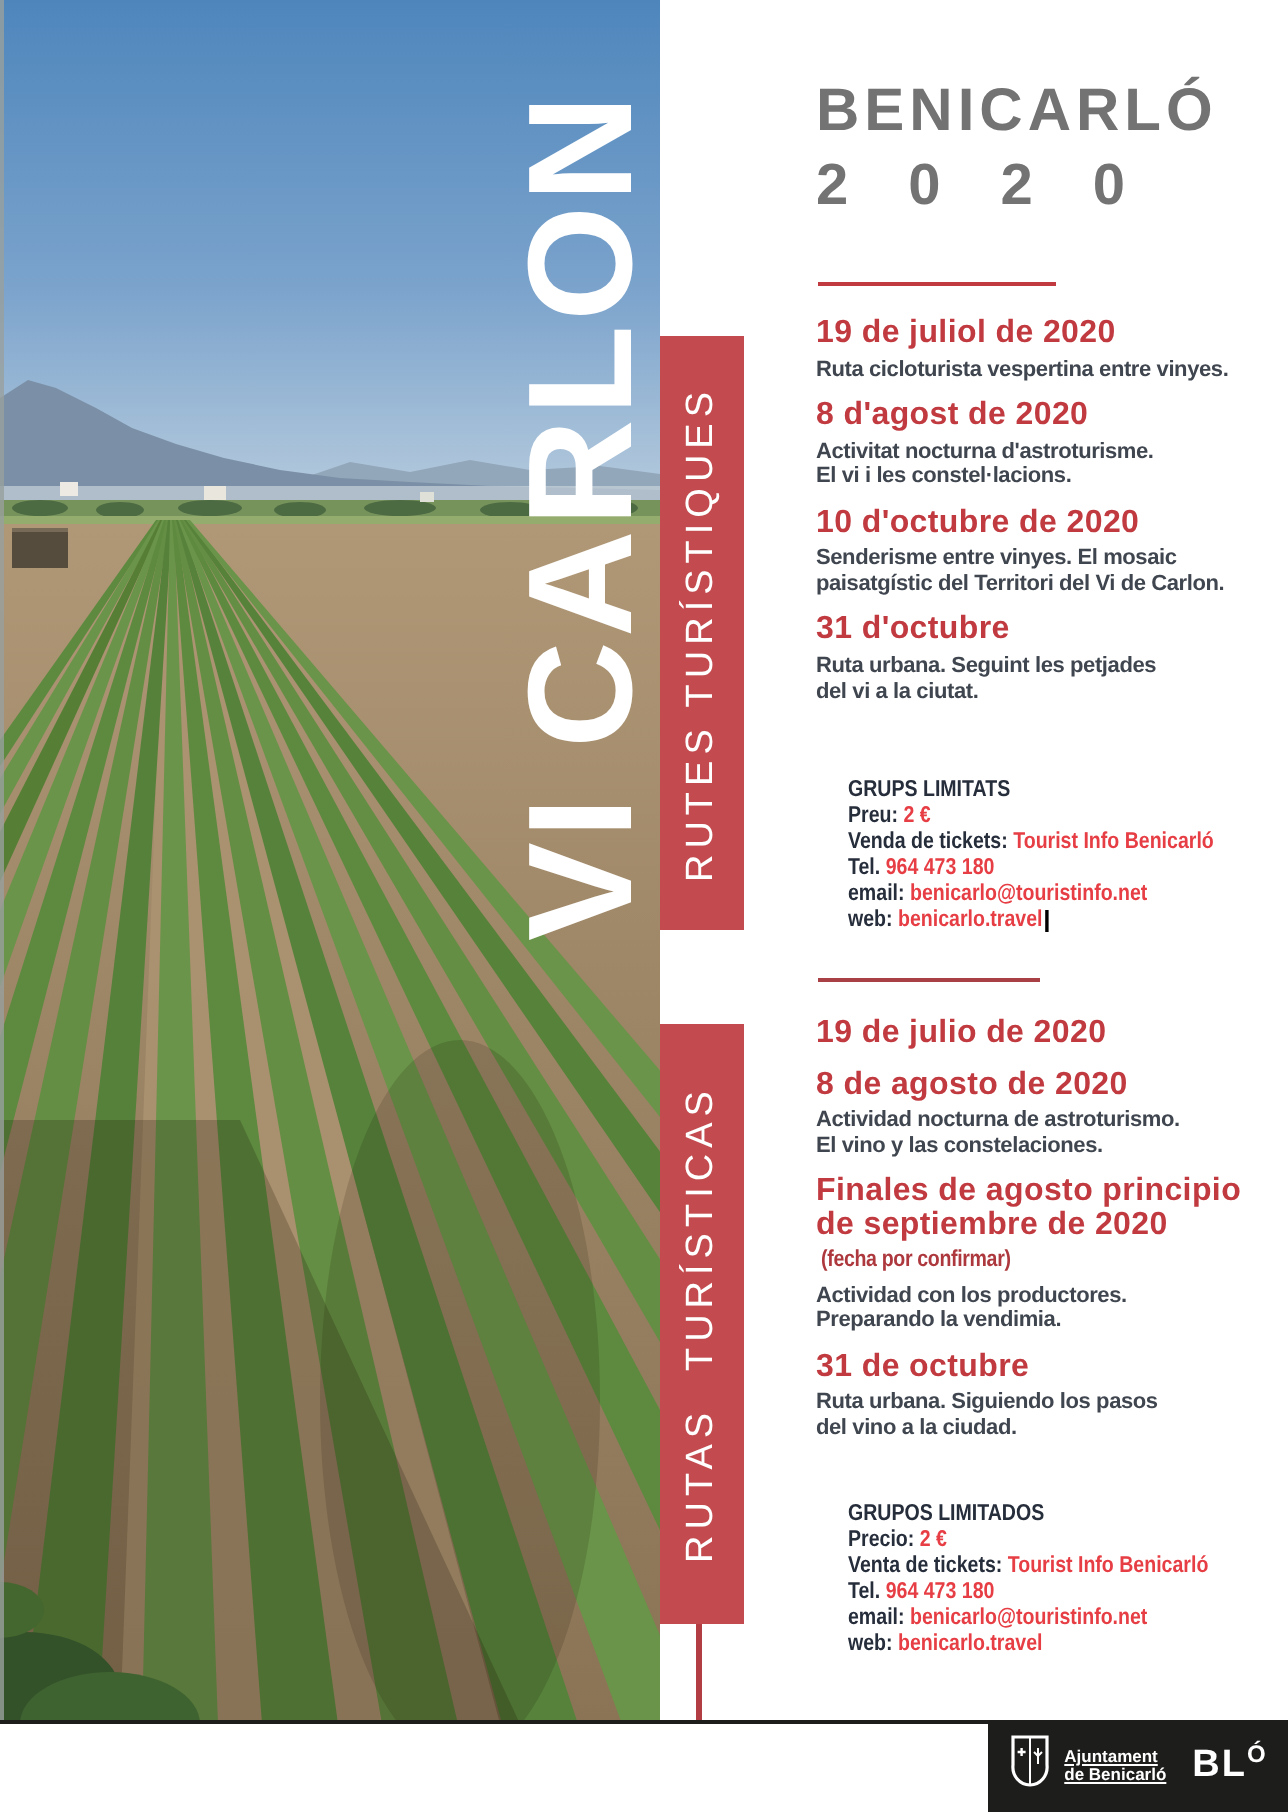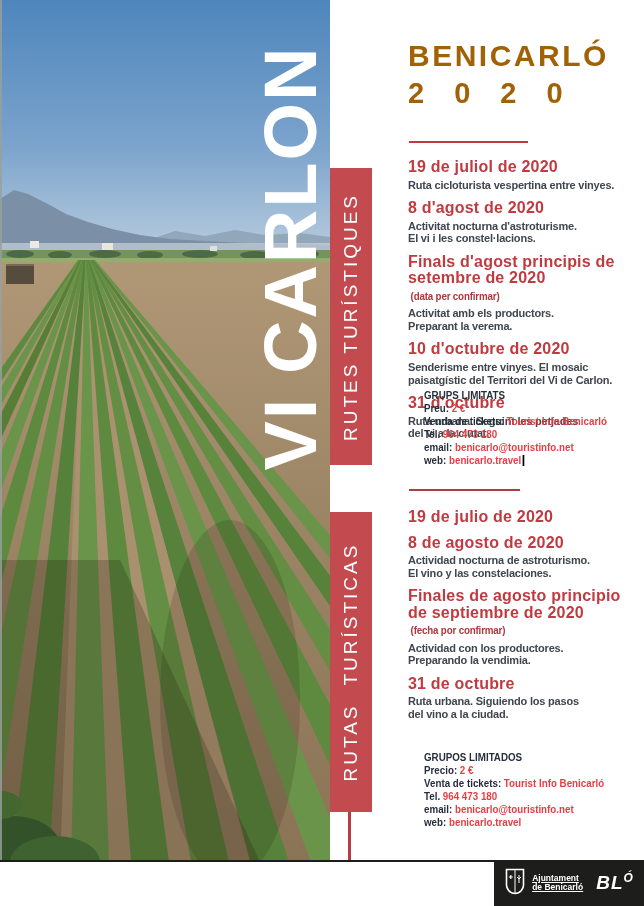--- a/index.html
+++ b/index.html
@@ -22,21 +22,21 @@
   #ribbon-es{top:512px;height:300px;}
   .ribbon .vtext{
     position:absolute;left:50%;top:50%;transform:translate(-50%,-50%) rotate(-90deg);
     white-space:nowrap;color:#ffffff;font-size:19px;letter-spacing:3px;font-weight:400;
   }
   #ribbon-es .vtext{word-spacing:10px;}
   #ribbon-tail{position:absolute;left:348px;top:812px;width:3px;height:49px;background:#b23e44;}
 
   
   #right-col{position:absolute;left:408px;top:0;width:234px;height:906px;}
-  #title-block{position:absolute;left:0;top:40px;color:#a16207;}
+  #title-block{position:absolute;left:0;top:40px;color:#737373;}
   #title-line1{font-size:30px;font-weight:bold;letter-spacing:2.5px;line-height:32px;margin:0;}
   #title-line2{font-size:29px;font-weight:bold;letter-spacing:30px;line-height:42px;margin:0;white-space:nowrap;}
   .divider{position:absolute;background:#c13a40;height:2px;}
   #divider-1{left:1px;top:141px;width:119px;}
   #divider-2{left:1px;top:489px;width:111px;height:1.5px;background:#a94046;}
 
   .events{position:absolute;left:0;width:234px;}
   #events-ca{top:159px;}
   #events-es{top:509px;}
   .event{margin:0 0 9px 0;}
@@ -51,21 +51,21 @@
   .contact-line{font-size:11.5px;line-height:13px;font-weight:bold;color:#262d3b;
     transform:scaleX(.85);transform-origin:left top;white-space:nowrap;}
   .contact-line .val{color:#e63e44;}
   .text-cursor{display:inline-block;width:2px;height:11px;background:#000;margin-left:2px;vertical-align:text-bottom;}
 
   
   #footer-rule{position:absolute;left:0;top:860px;width:494px;height:2px;background:#1d1d1b;}
   #footer-bar{position:absolute;left:494px;top:860px;width:150px;height:46px;background:#1d1d1b;
     display:flex;align-items:center;justify-content:center;gap:7px;color:#fff;}
   #council{font-size:8.5px;font-weight:bold;line-height:9.5px;color:#fff;text-decoration:underline;}
-  #brand{margin-left:6px;white-space:nowrap;font-style:italic;}
+  #brand{margin-left:6px;white-space:nowrap;}
   #brand .bl{font-size:19px;font-weight:bold;letter-spacing:1px;}
   #brand .o{font-size:12px;font-weight:bold;position:relative;top:-7px;}
 </style>
 </head>
 <body>
 
 <div id="poster">
 
   <div id="photo">
     <svg width="330" height="862" viewBox="0 0 330 862" xmlns="http://www.w3.org/2000/svg">
@@ -148,24 +148,20 @@
     <div class="events" id="events-ca">
         <div class="event">
           <h3 class="event-date">19 de juliol de 2020</h3>
           <p class="event-desc">Ruta cicloturista vespertina entre vinyes.</p>
         </div>
         <div class="event">
           <h3 class="event-date">8 d'agost de 2020</h3>
           <p class="event-desc">Activitat nocturna d'astroturisme.<br>El vi i les constel·lacions.</p>
         </div>
         <div class="event">
-          <h3 class="event-date">Finals d'agost principis de setembre de 2020<span class="date-suffix">&nbsp;(data per confirmar)</span></h3>
-          <p class="event-desc">Activitat amb els productors.<br>Preparant la verema.</p>
-        </div>
-        <div class="event">
           <h3 class="event-date">10 d'octubre de 2020</h3>
           <p class="event-desc">Senderisme entre vinyes. El mosaic<br>paisatgístic del Territori del Vi de Carlon.</p>
         </div>
         <div class="event">
           <h3 class="event-date">31 d'octubre</h3>
           <p class="event-desc">Ruta urbana. Seguint les petjades<br>del vi a la ciutat.</p>
         </div>
       </div>
 
     <div class="contact" id="contact-ca">

